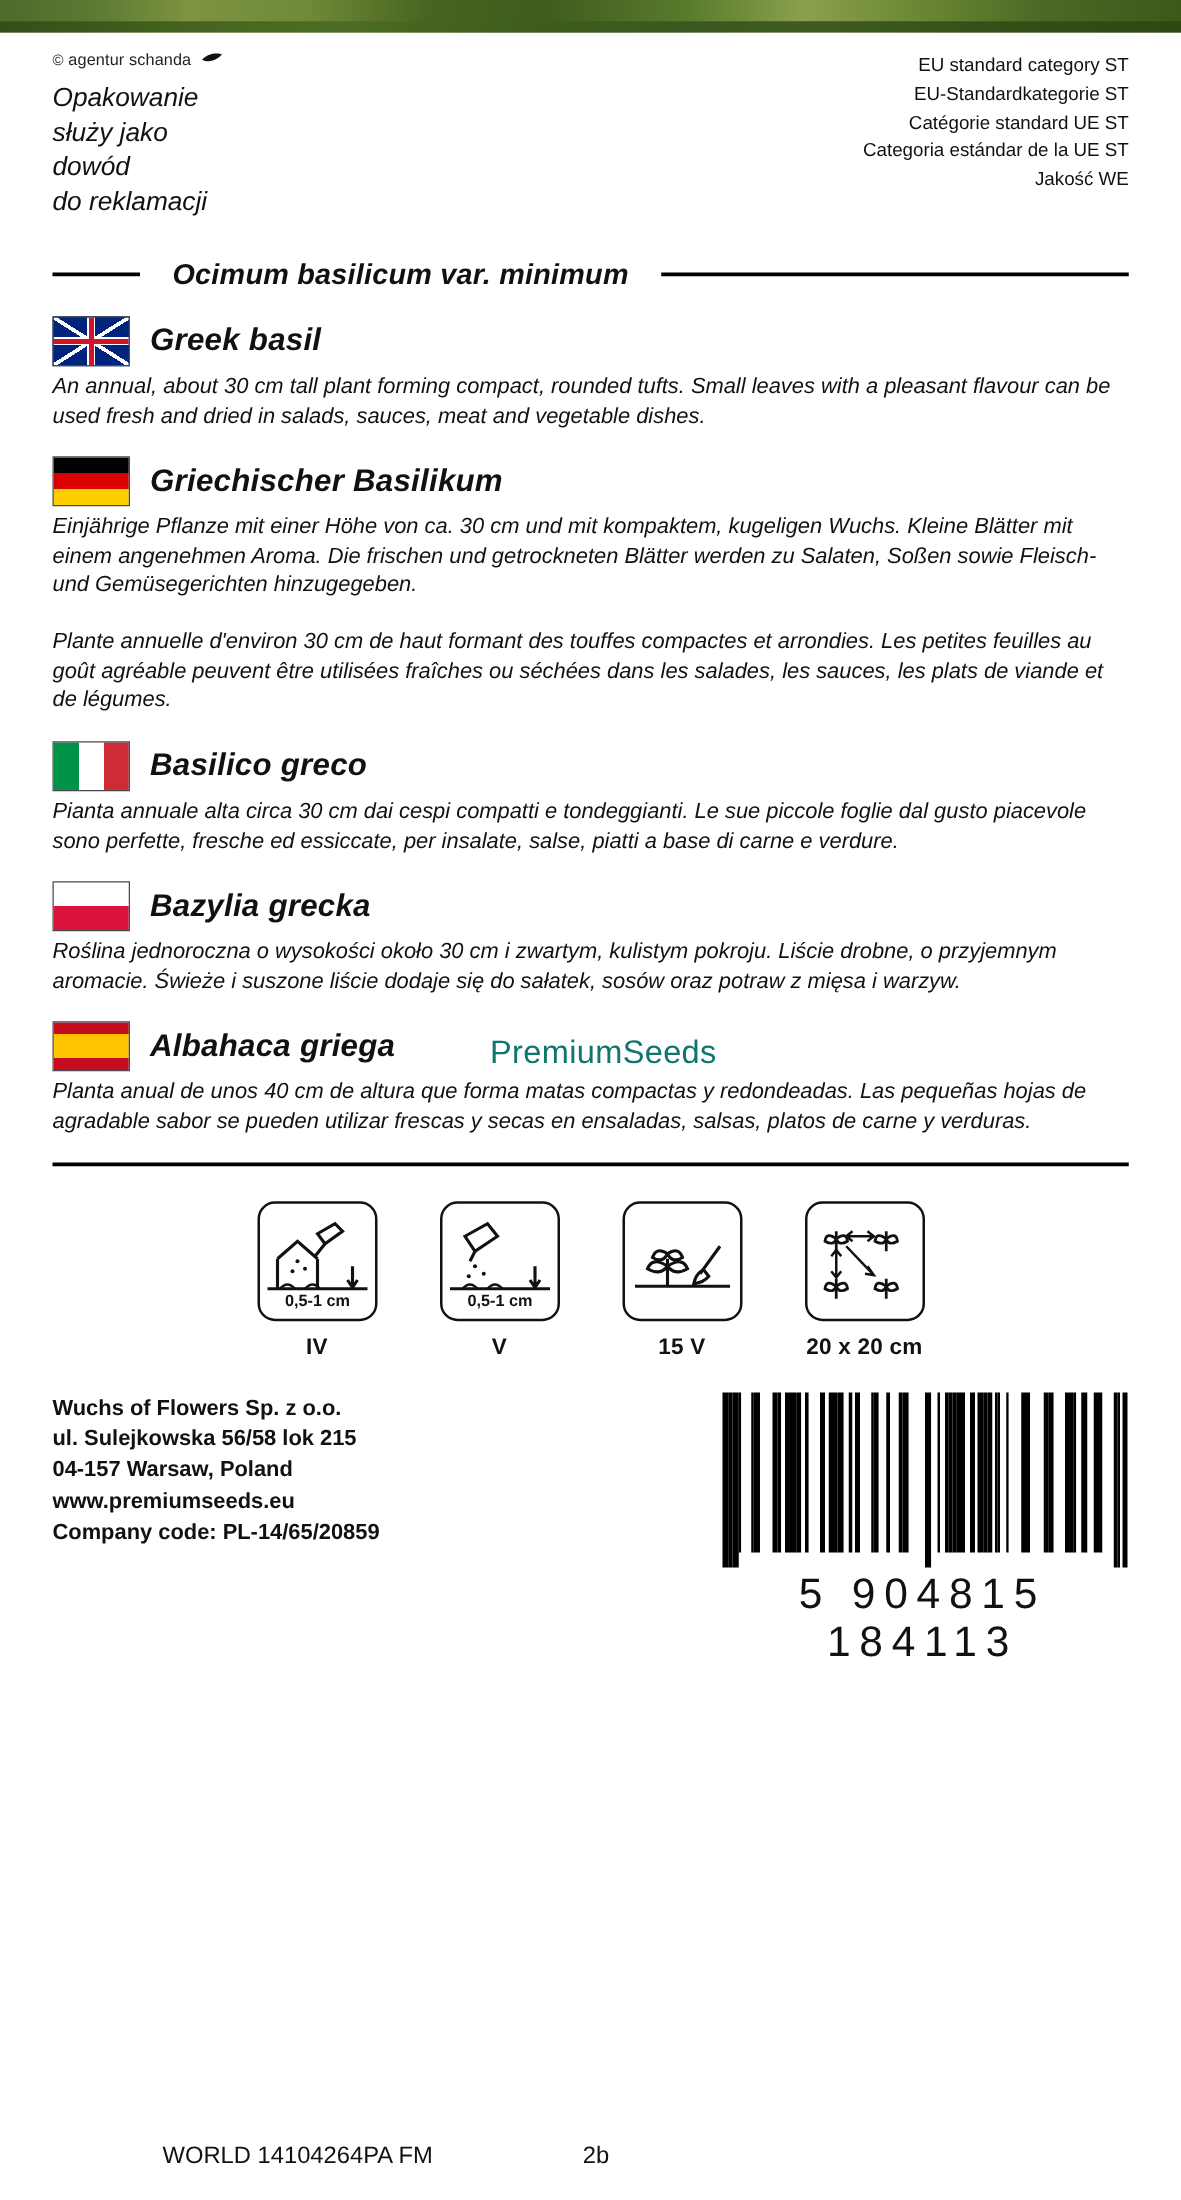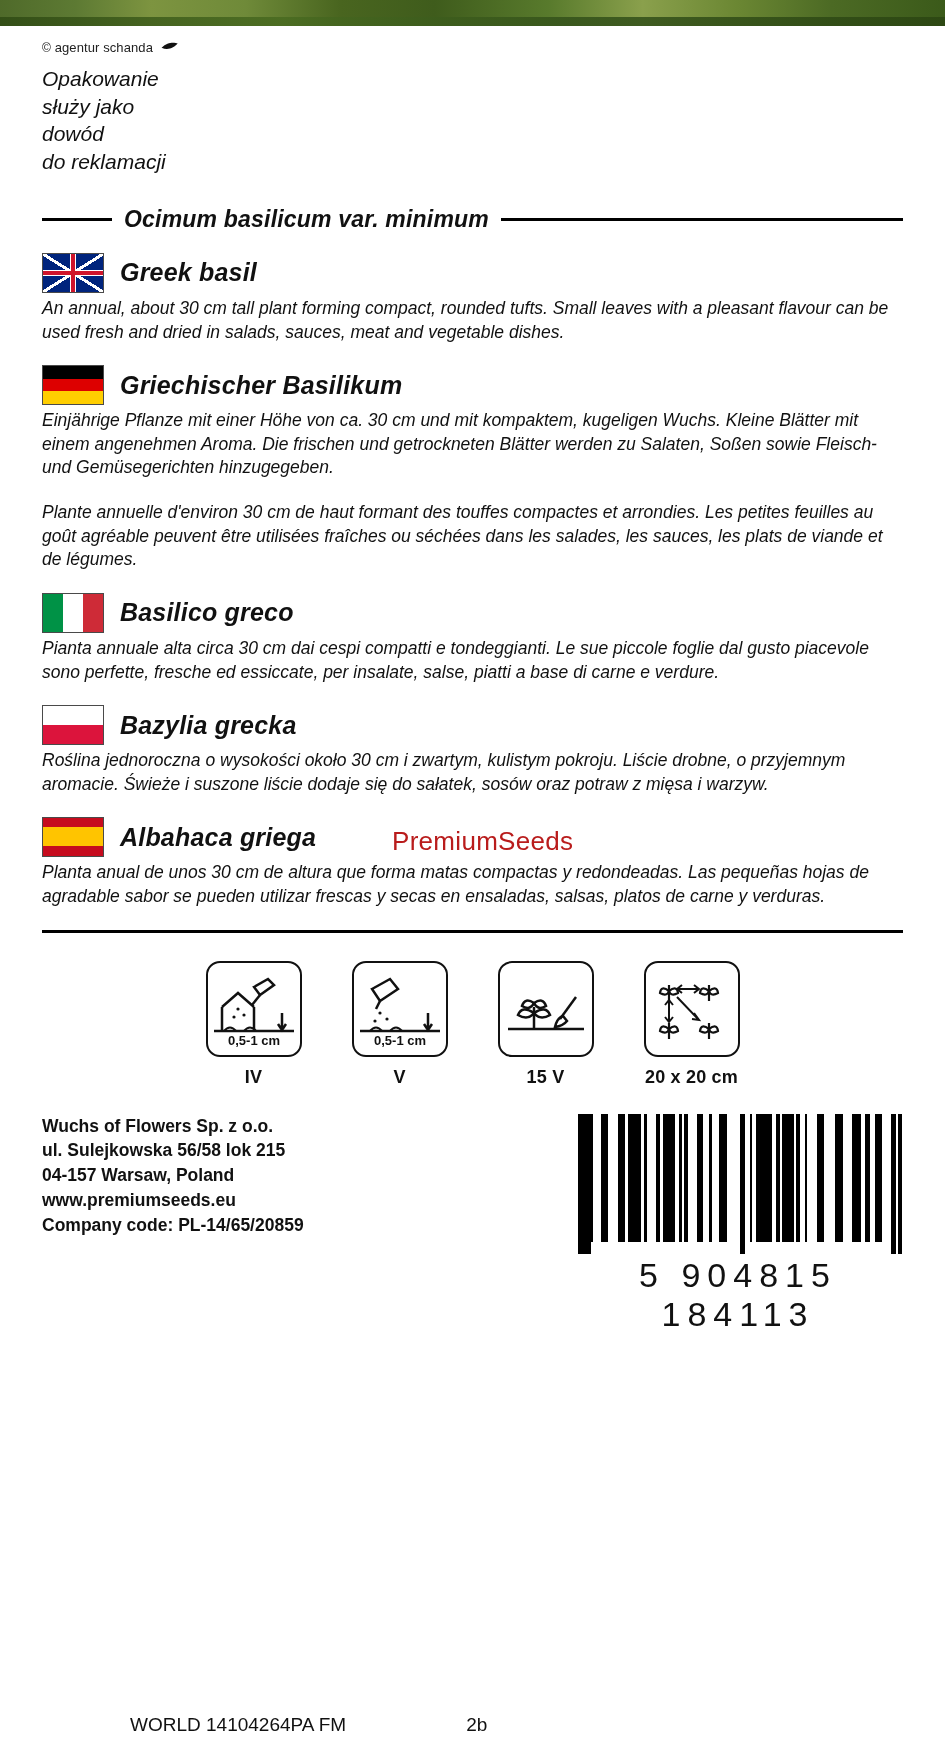--- a/index.html
+++ b/index.html
@@ -76,21 +76,21 @@
     font-size: 15px;
     line-height: 1.52;
     color: #111;
     padding-top: 2px;
   }
 
   
   .latin-wrap {
     display: flex;
     align-items: center;
-    gap: 12px;
+    gap: 26px;
     margin-top: 30px;
   }
   .latin-wrap .rule {
     height: 3px;
     background: #000;
     flex: 0 0 70px;
   }
   .latin-wrap .rule.long { flex: 1 1 auto; }
   .latin-name {
     font-weight: bold;
@@ -157,21 +157,21 @@
   .flag-it { background: linear-gradient(to right, #009246 0 33.33%, #fff 33.33% 66.66%, #ce2b37 66.66% 100%); }
   .flag-pl { background: linear-gradient(to bottom, #fff 0 50%, #dc143c 50% 100%); }
   .flag-es { background: linear-gradient(to bottom, #c60b1e 0 25%, #ffc400 25% 75%, #c60b1e 75% 100%); }
 
   
   .watermark {
     position: absolute;
     left: 392px;
     top: 826px;
     font-size: 26px;
-    color: #b91c1c;
+    color: #0f766e;
     letter-spacing: .3px;
     pointer-events: none;
     z-index: 5;
   }
 
   
   .divider {
     height: 3px;
     background: #000;
     margin: 12px 0 0 0;
@@ -259,20 +259,27 @@
             </svg>
         </span>
       </div>
       <div class="claim">
         <div>Opakowanie</div>
         <div>służy jako</div>
         <div>dowód</div>
         <div>do reklamacji</div>
       </div>
     </div>
+    <div class="eu-block">
+      <div>EU standard category ST</div>
+      <div>EU-Standardkategorie ST</div>
+      <div>Catégorie standard UE ST</div>
+      <div>Categoria estándar de la UE ST</div>
+      <div>Jakość WE</div>
+    </div>
   </div>
 
   <div class="latin-wrap">
     <div class="rule"></div>
     <div class="latin-name">Ocimum basilicum var. minimum</div>
     <div class="rule long"></div>
   </div>
 
   <div class="langs">
 
@@ -312,21 +319,21 @@
         <div class="lang-title">Bazylia grecka</div>
       </div>
       <div class="lang-desc">Roślina jednoroczna o wysokości około 30 cm i zwartym, kulistym pokroju. Liście drobne, o przyjemnym aromacie. Świeże i suszone liście dodaje się do sałatek, sosów oraz potraw z mięsa i warzyw.</div>
     </div>
 
     <div class="lang">
       <div class="lang-head">
         <div class="flag flag-es"></div>
         <div class="lang-title">Albahaca griega</div>
       </div>
-      <div class="lang-desc">Planta anual de unos 30 cm de altura que forma matas compactas y redondeadas. Las pequeñas hojas de agradable sabor se pueden utilizar frescas y secas en ensaladas, salsas, platos de carne y verduras.</div>
+      <div class="lang-desc">Planta anual de unos 40 cm de altura que forma matas compactas y redondeadas. Las pequeñas hojas de agradable sabor se pueden utilizar frescas y secas en ensaladas, salsas, platos de carne y verduras.</div>
     </div>
 
   </div>
 
   <div class="divider"></div>
 
   <div class="icons-row">
 
     <div class="icon-item">
       <div class="icon-box">

